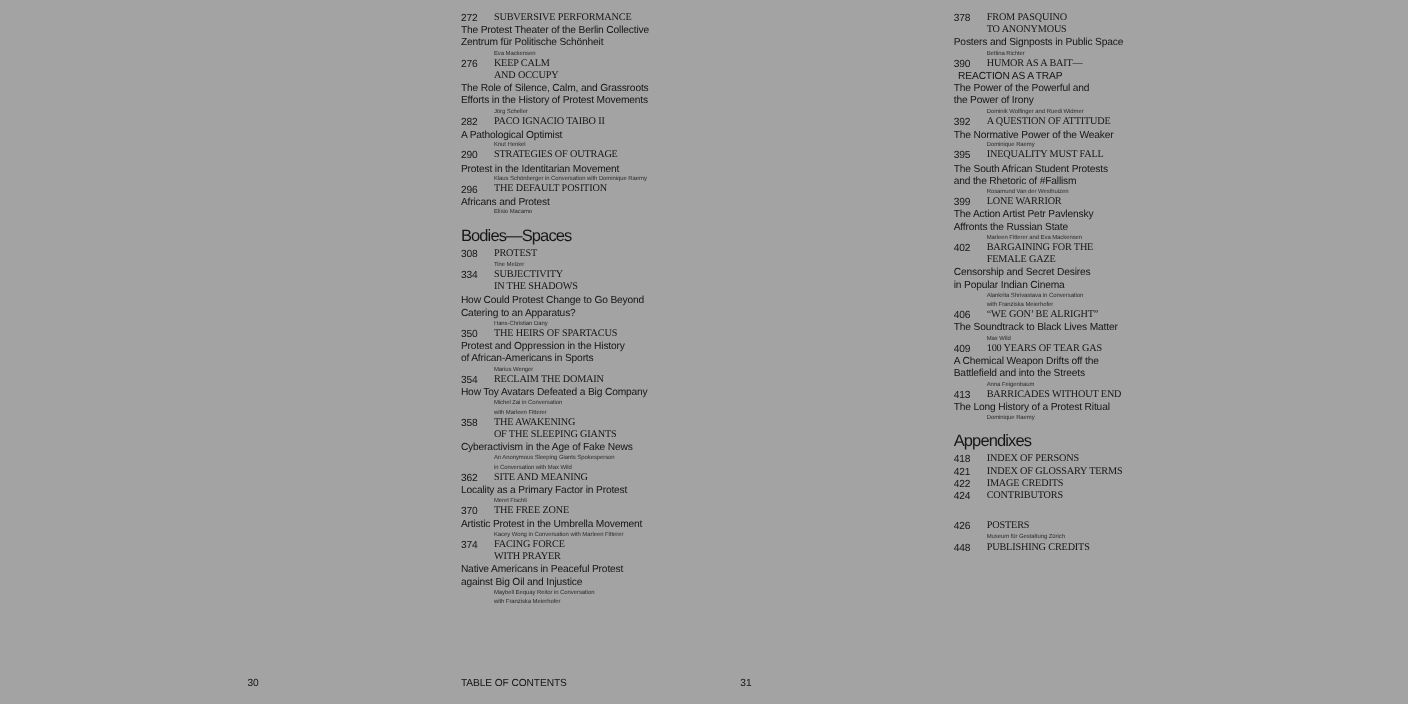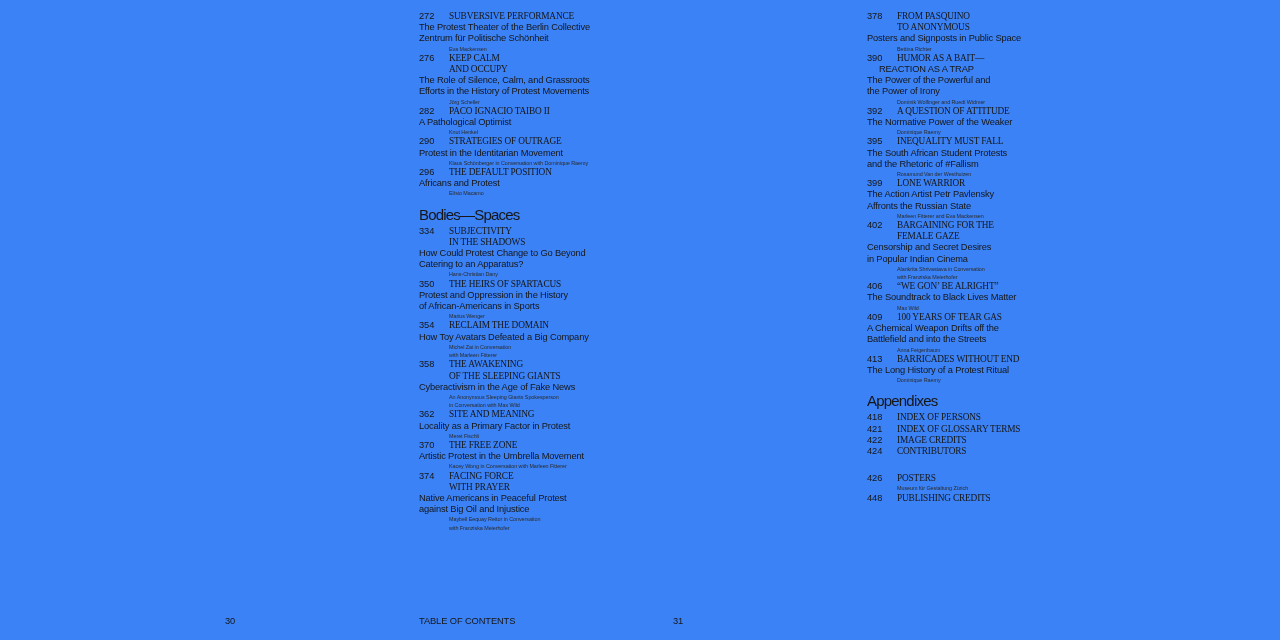--- a/index.html
+++ b/index.html
@@ -4,35 +4,35 @@
 <style>
   * { margin: 0; padding: 0; box-sizing: border-box; }
   html, body { width: 1280px; height: 640px; }
   body {
     background: #ffffff;
     font-family: "Liberation Sans", "DejaVu Sans", sans-serif;
     color: #161616;
     position: relative;
     overflow: hidden;
   }
-  .spread { position: absolute; inset: 0; background: #3b82f6; }
+  .spread { position: absolute; inset: 0; background: #a3a3a3; }
   .col { position: absolute; top: 11px; width: 240px; }
   .col-left  { left: 419px; }
   .col-right { left: 867px; }
   .entry { position: relative; }
   .num {
     position: absolute; left: 0; top: 0;
     font-size: 9.3px; line-height: 11.2px; letter-spacing: -0.1px;
   }
   .row {
     font-size: 9.3px; line-height: 11.2px; letter-spacing: -0.15px;
     white-space: nowrap;
   }
   .row.title  { margin-left: 30px; font-family: Liberation Serif, serif; }
-  .row.tflush { margin-left: 12px; }
+  .row.tflush { margin-left: 4px; }
   .row.sub    { margin-left: 0; }
   .row.author {
     margin-left: 30px;
     font-size: 5.4px; line-height: 8.2px; letter-spacing: -0.05px;
     color: #2b2b2b;
   }
   .section-head {
     font-size: 15px; line-height: 22px; letter-spacing: -0.8px;
     margin-top: 6px;
     white-space: nowrap;
@@ -81,20 +81,25 @@
         <div class="row author">Klaus Schönberger in Conversation with Dominique Raemy</div>
       </div>
       <div class="entry">
         <span class="num">296</span>
         <div class="row title">THE DEFAULT POSITION</div>
         <div class="row sub">Africans and Protest</div>
         <div class="row author">Elísio Macamo</div>
       </div>
       <div class="section-head">Bodies—Spaces</div>
       <div class="entry">
+        <span class="num">308</span>
+        <div class="row title">PROTEST</div>
+        <div class="row author">Tine Melzer</div>
+      </div>
+      <div class="entry">
         <span class="num">334</span>
         <div class="row title">SUBJECTIVITY</div>
         <div class="row title">IN THE SHADOWS</div>
         <div class="row sub">How Could Protest Change to Go Beyond</div>
         <div class="row sub">Catering to an Apparatus?</div>
         <div class="row author">Hans-Christian Dany</div>
       </div>
       <div class="entry">
         <span class="num">350</span>
         <div class="row title">THE HEIRS OF SPARTACUS</div>

